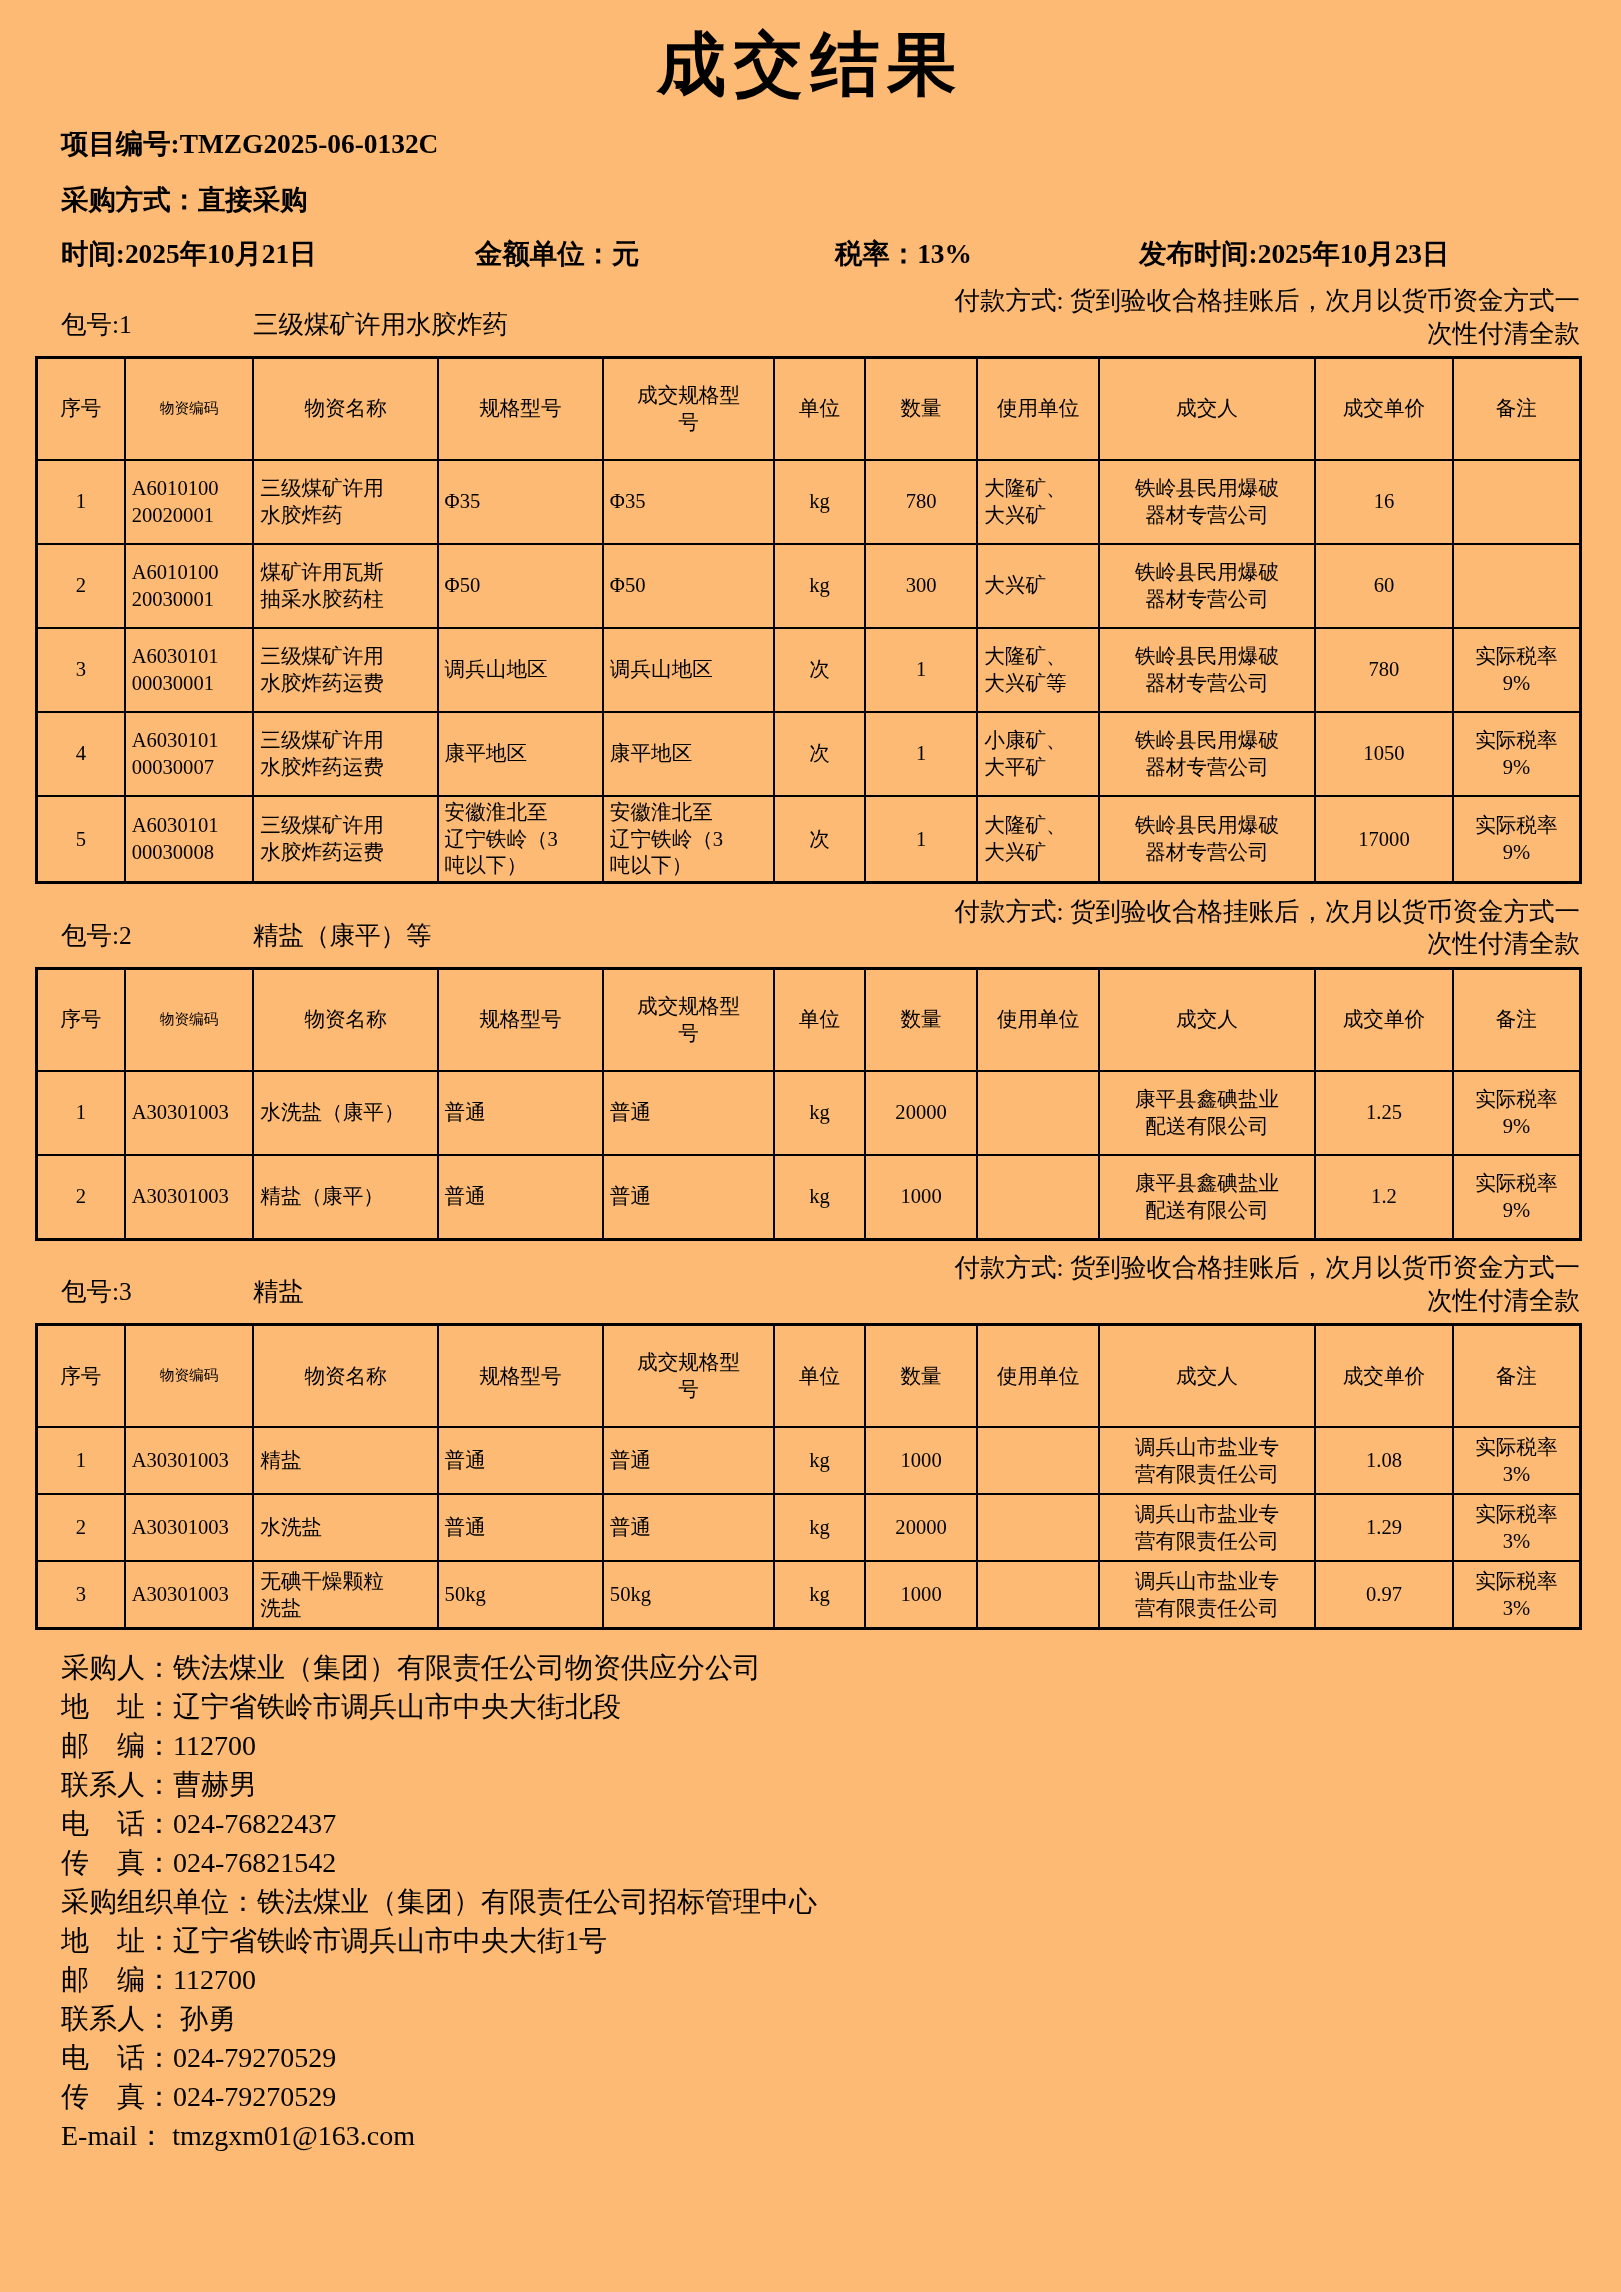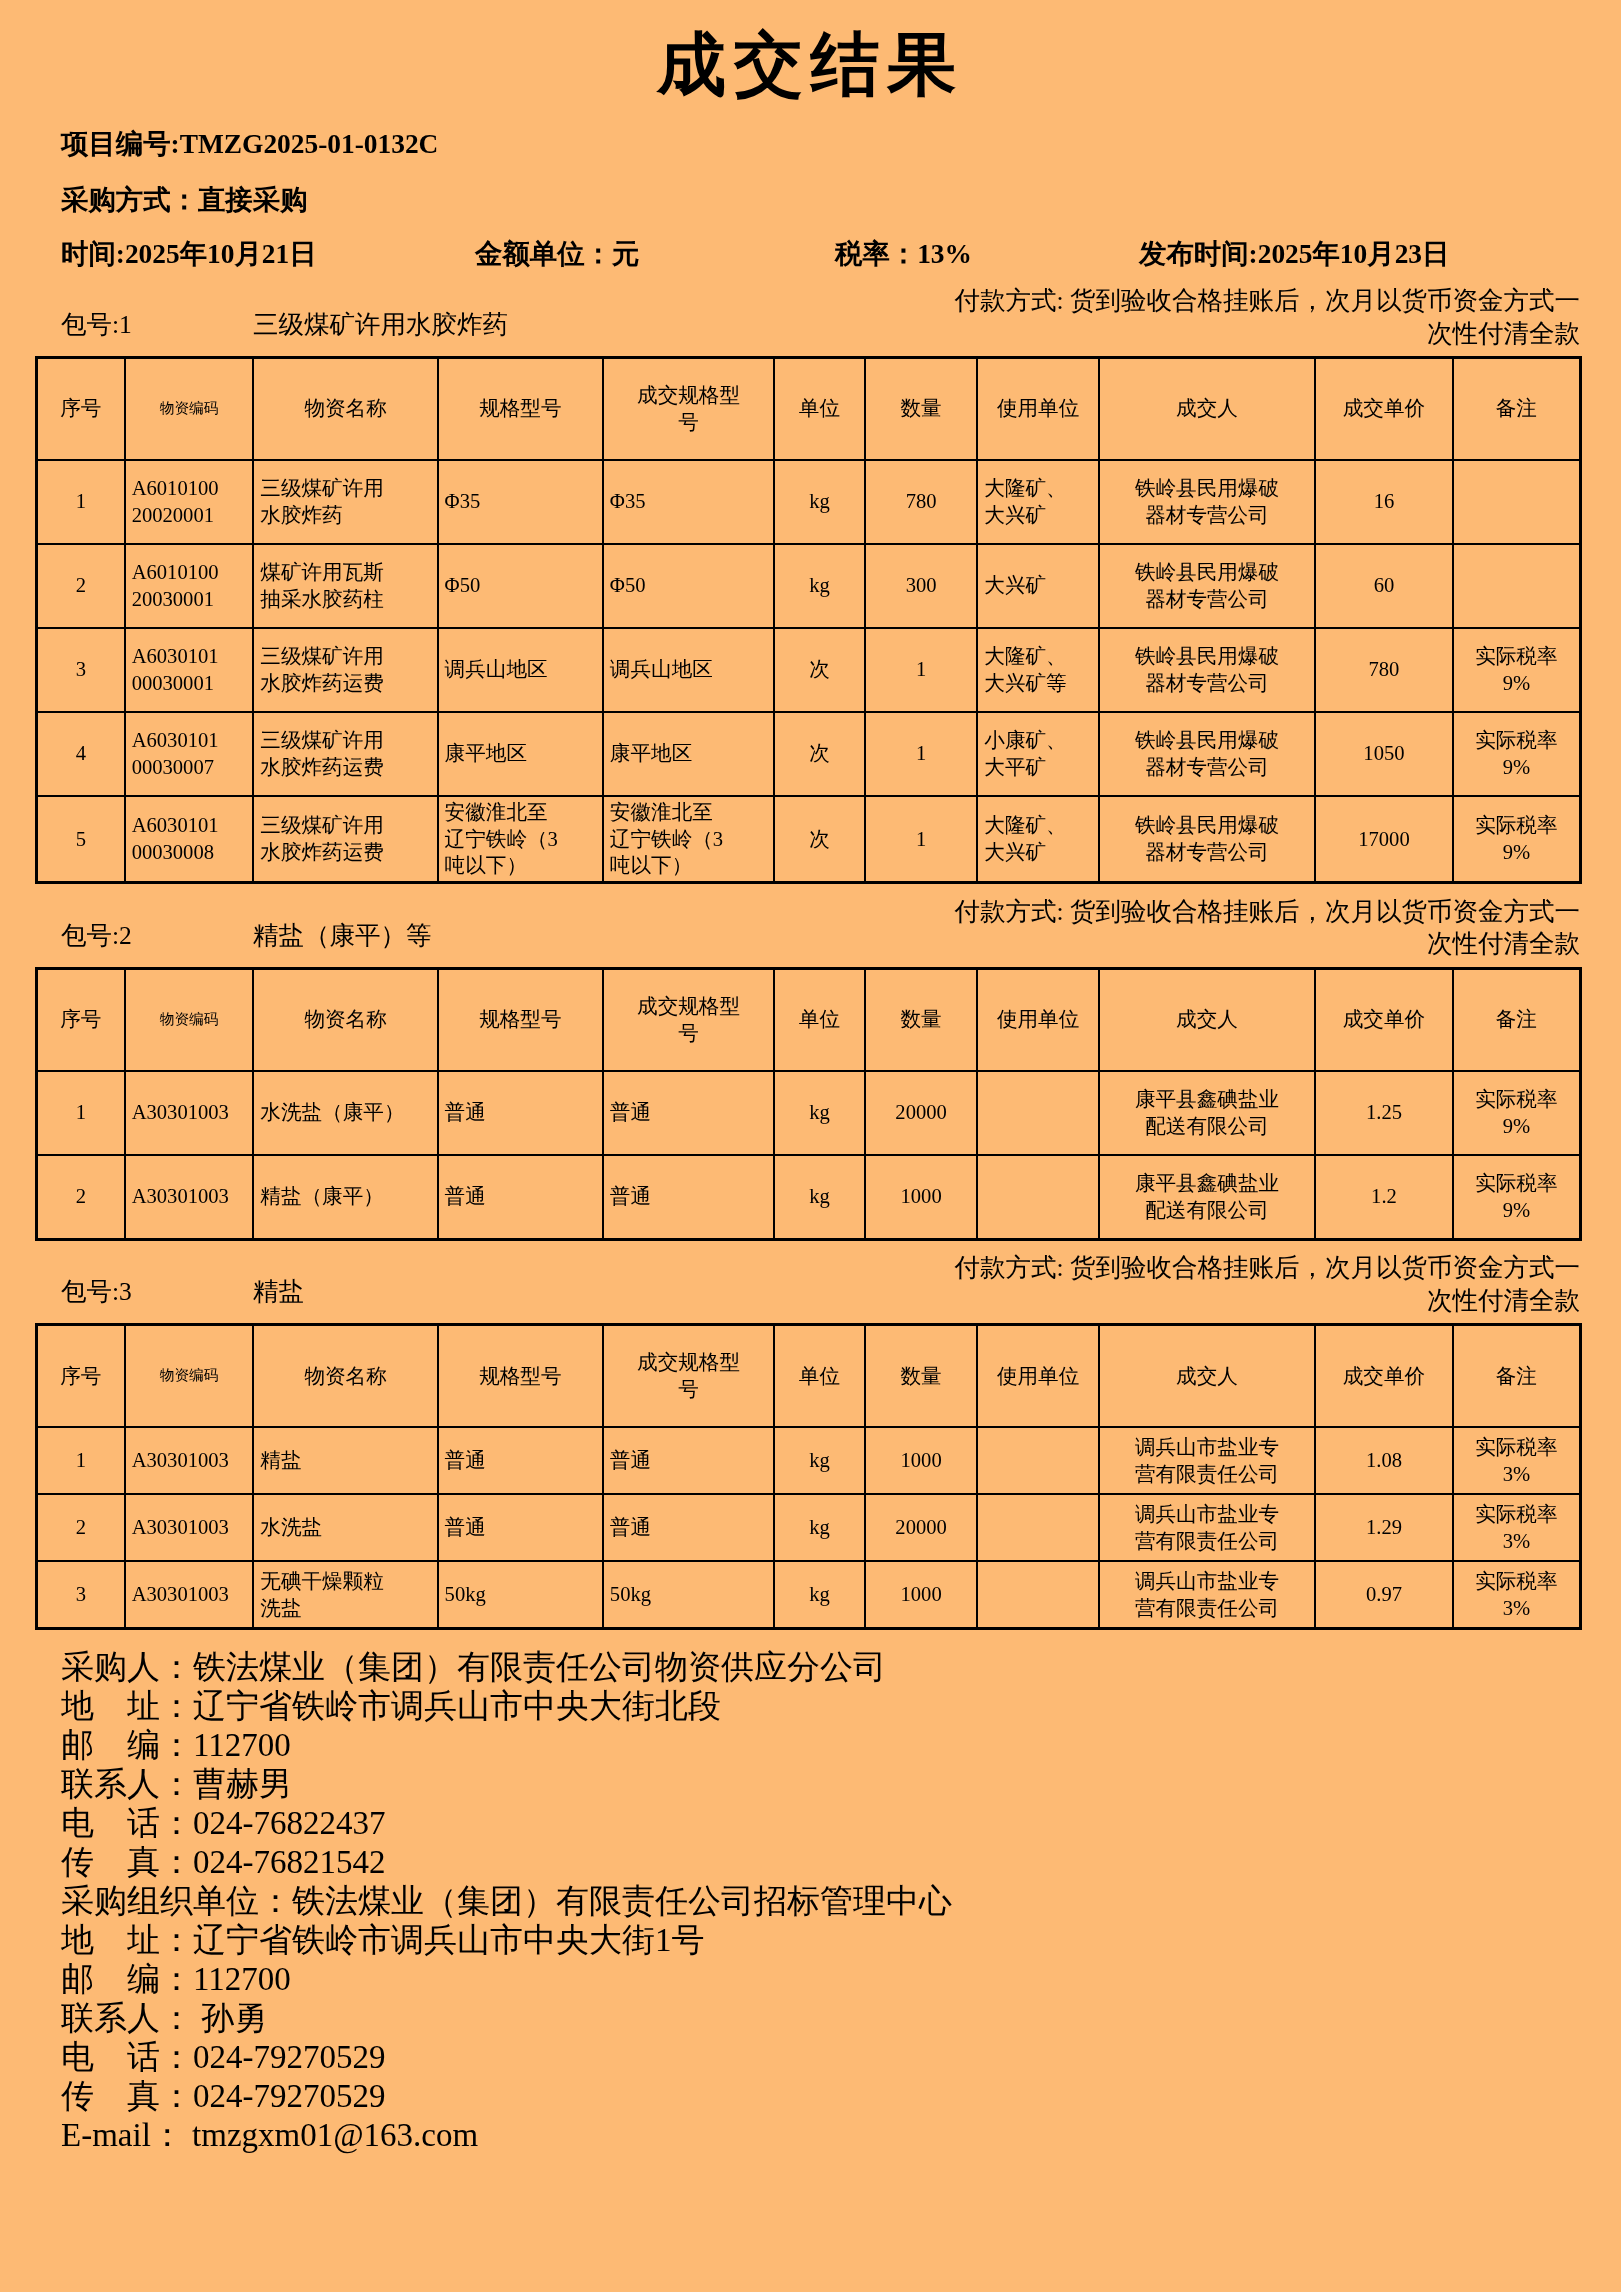--- a/index.html
+++ b/index.html
@@ -36,30 +36,30 @@
   .grid th{font-weight:400;font-size:20.6px;height:96px;text-align:center;padding:2px 2.9px;}
   .grid th.col1{font-size:14.7px;}
   .grid td{font-size:20.6px;height:78px;padding:2px 3.9px;text-align:center;}
   .grid.t3 td{height:61px;}
   .grid td.col1,.grid td.col2,.grid td.col3,.grid td.col4,.grid td.col7{
     text-align:left;padding-left:5.9px;
   }
   .col0{width:5.5%;} .col1{width:8.3%;} .col2{width:12.1%;} .col3{width:10.8%;border-radius:13px;}
   .col4{width:11.2%;} .col5{width:5.7%;} .col6{width:7.2%;} .col7{width:7.8%;}
   .col8{width:14.3%;} .col9{width:8.9%;} .col10{width:8.2%;}
-  .footer{margin:17.6px 39px 0 61px;font-size:33px;line-height:39px;}
+  .footer{margin:17.6px 39px 0 61px;font-size:28px;line-height:39px;}
 </style>
 </head>
 <body>
 
 <div class="page">
 
   <div class="title">成交结果</div>
 
-  <div class="meta-line">项目编号:TMZG2025-01-0132C</div>
+  <div class="meta-line">项目编号:TMZG2025-06-0132C</div>
   <div class="meta-line">采购方式：直接采购</div>
 
   <div class="info-row">
     <span class="f1">时间:2025年10月21日</span>
     <span class="f2">金额单位：元</span>
     <span class="f3">税率：13%</span>
     <span class="f4">发布时间:2025年10月23日</span>
   </div>
 
   <div class="pkg-row">

